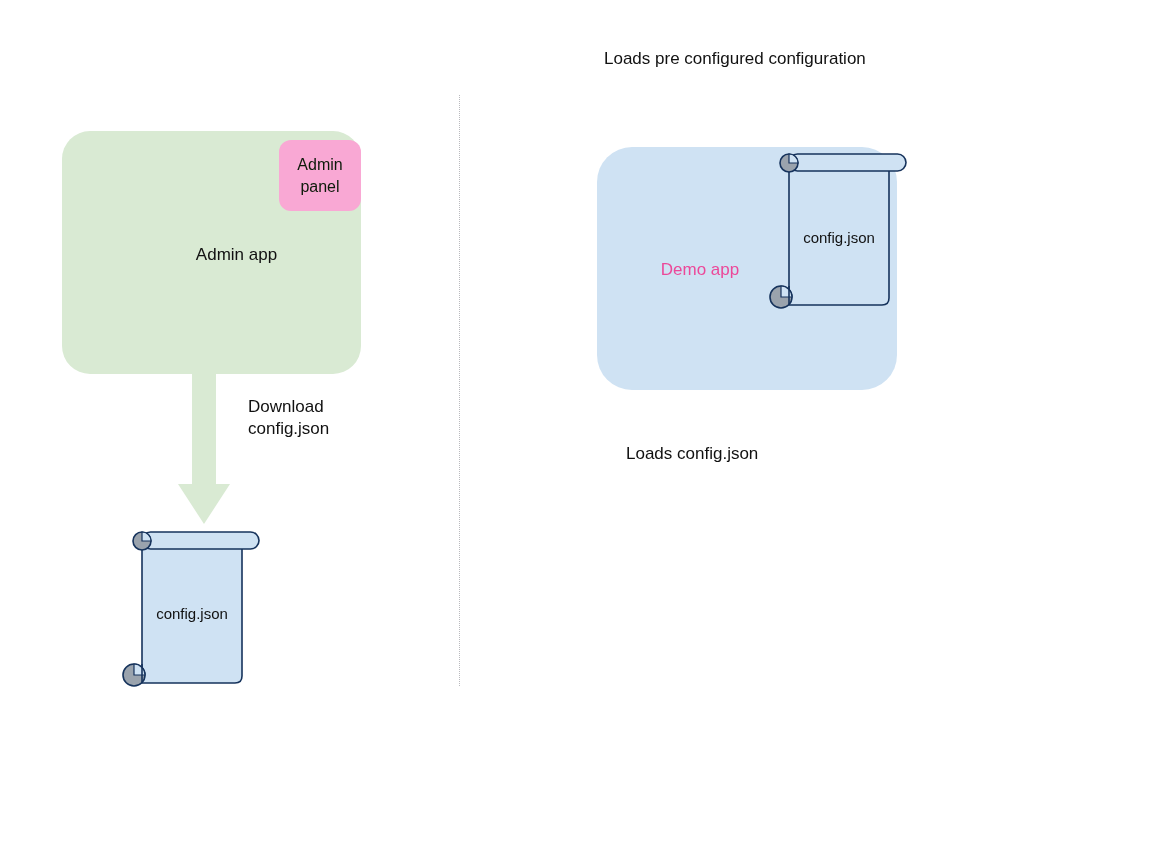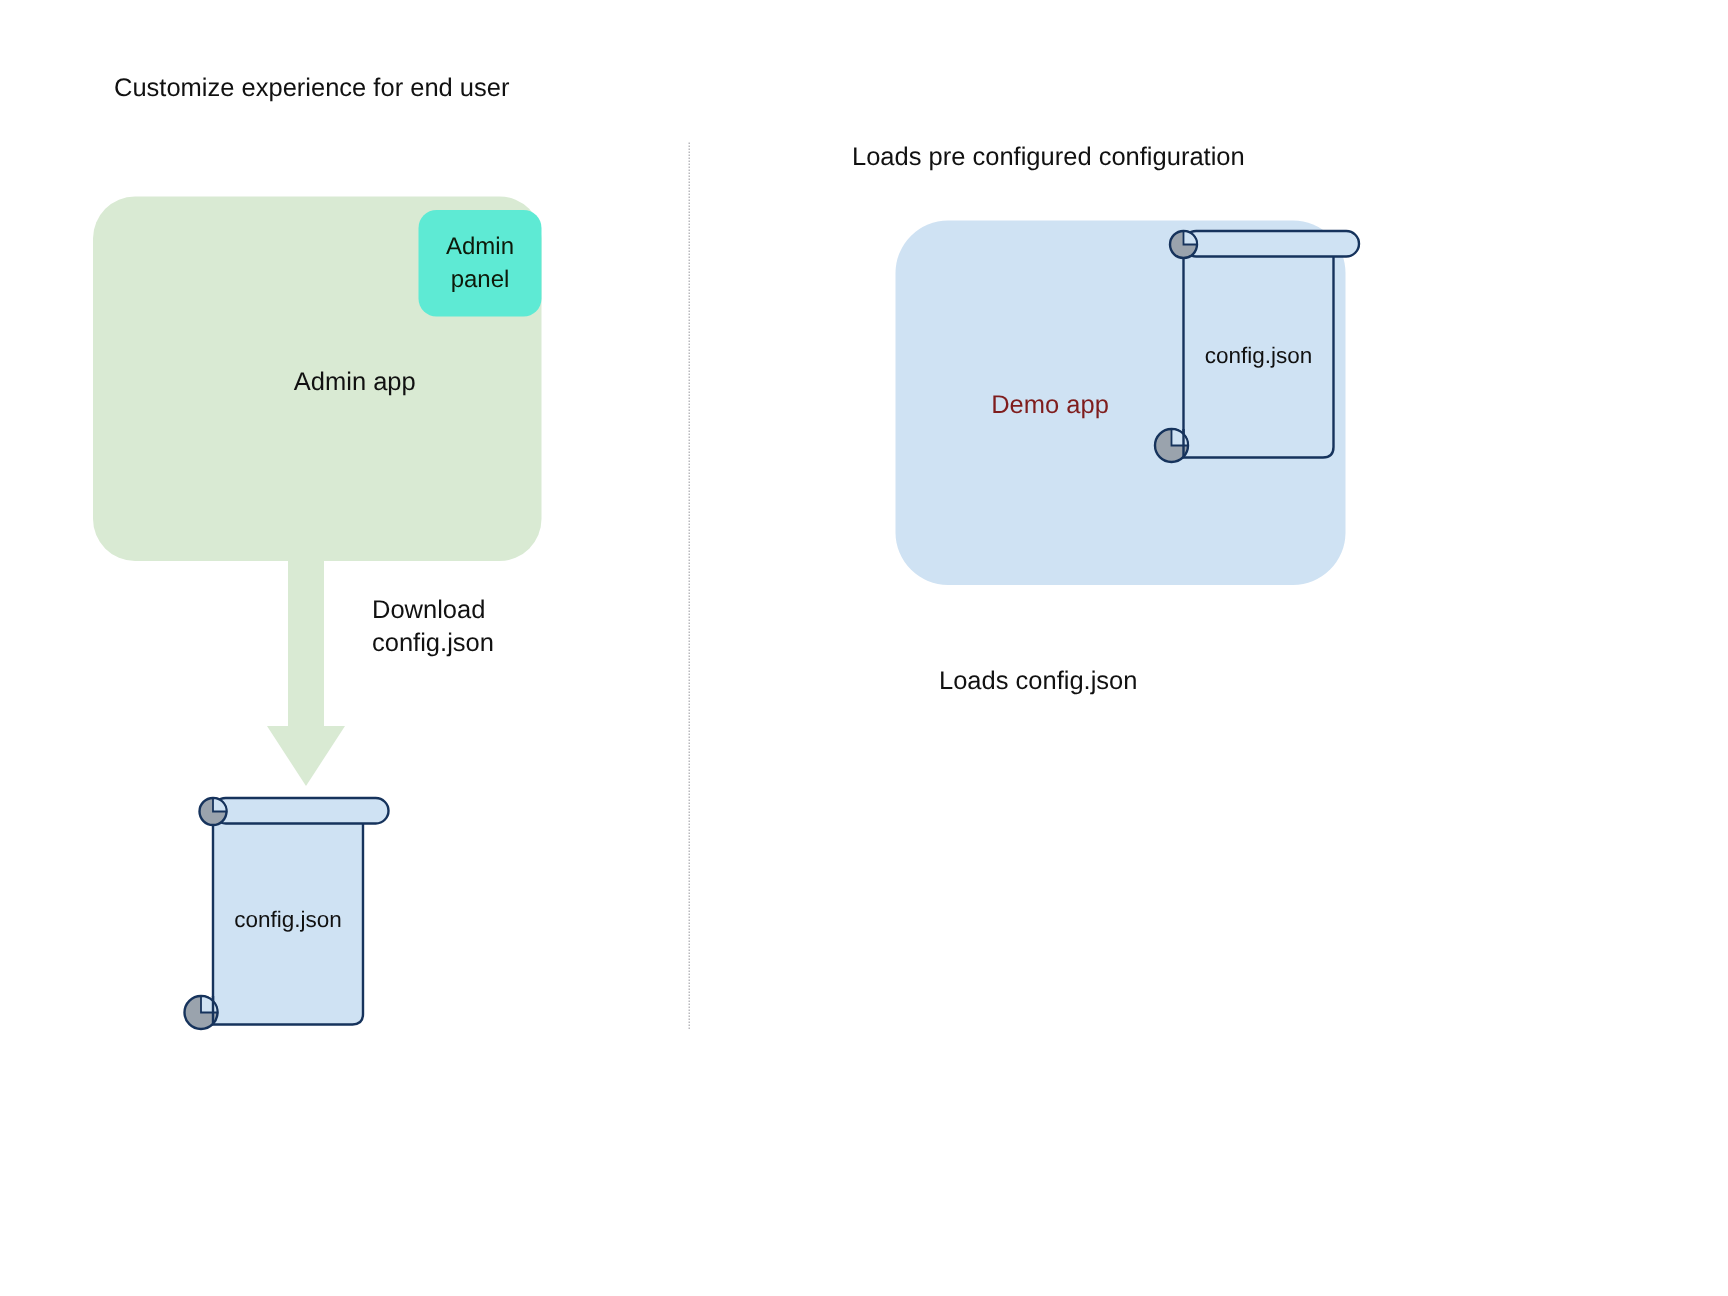--- a/index.html
+++ b/index.html
@@ -24,21 +24,21 @@
   .abs { position: absolute; }
 
   
   .heading {
     font-size: 17px;
     line-height: 20px;
     color: #111111;
     white-space: nowrap;
   }
   #heading-left  { left: 76px;  top: 49px; }
-  #heading-right { left: 568px; top: 49px; margin-top: 46px; }
+  #heading-right { left: 604px; top: 49px; }
 
   
   #divider {
     left: 459px;
     top: 95px;
     width: 0;
     height: 591px;
     border-left: 1px dotted #b9b9bd;
   }
 
@@ -58,21 +58,21 @@
     text-align: center;
     font-size: 17px;
     line-height: 21px;
     color: #111111;
   }
   #admin-panel-badge {
     left: 279px;
     top: 140px;
     width: 82px;
     height: 71px;
-    background: #5eead4;
+    background: #f9a8d4;
     border-radius: 12px;
     display: flex;
     align-items: center;
     justify-content: center;
   }
   #admin-panel-label {
     font-size: 16px;
     line-height: 22px;
     text-align: center;
     color: #0d1a0a;
@@ -103,21 +103,21 @@
     background: #cfe2f3;
     border-radius: 35px;
   }
   #demo-app-label {
     left: 640px;
     top: 259px;
     width: 120px;
     text-align: center;
     font-size: 17px;
     line-height: 21px;
-    color: #7f1d1d;
+    color: #ec4899;
   }
   #loads-caption {
     left: 626px;
     top: 443px;
     font-size: 17px;
     line-height: 21px;
     color: #111111;
     white-space: nowrap;
   }
 
@@ -134,21 +134,20 @@
     white-space: nowrap;
   }
   #scroll-left-label  { left: 130px; top: 604px; width: 124px; }
   #scroll-right-label { left: 777px; top: 228px; width: 124px; }
 </style>
 </head>
 <body>
 
 <div class="canvas">
 
-  <div class="abs heading" id="heading-left">Customize experience for end user</div>
 
   <div class="abs heading" id="heading-right">Loads pre configured configuration</div>
 
   <div class="abs" id="divider"></div>
 
   <div class="abs" id="admin-app-box"></div>
 
   <div class="abs" id="admin-app-label">Admin app</div>
 
   <div class="abs" id="admin-panel-badge">

